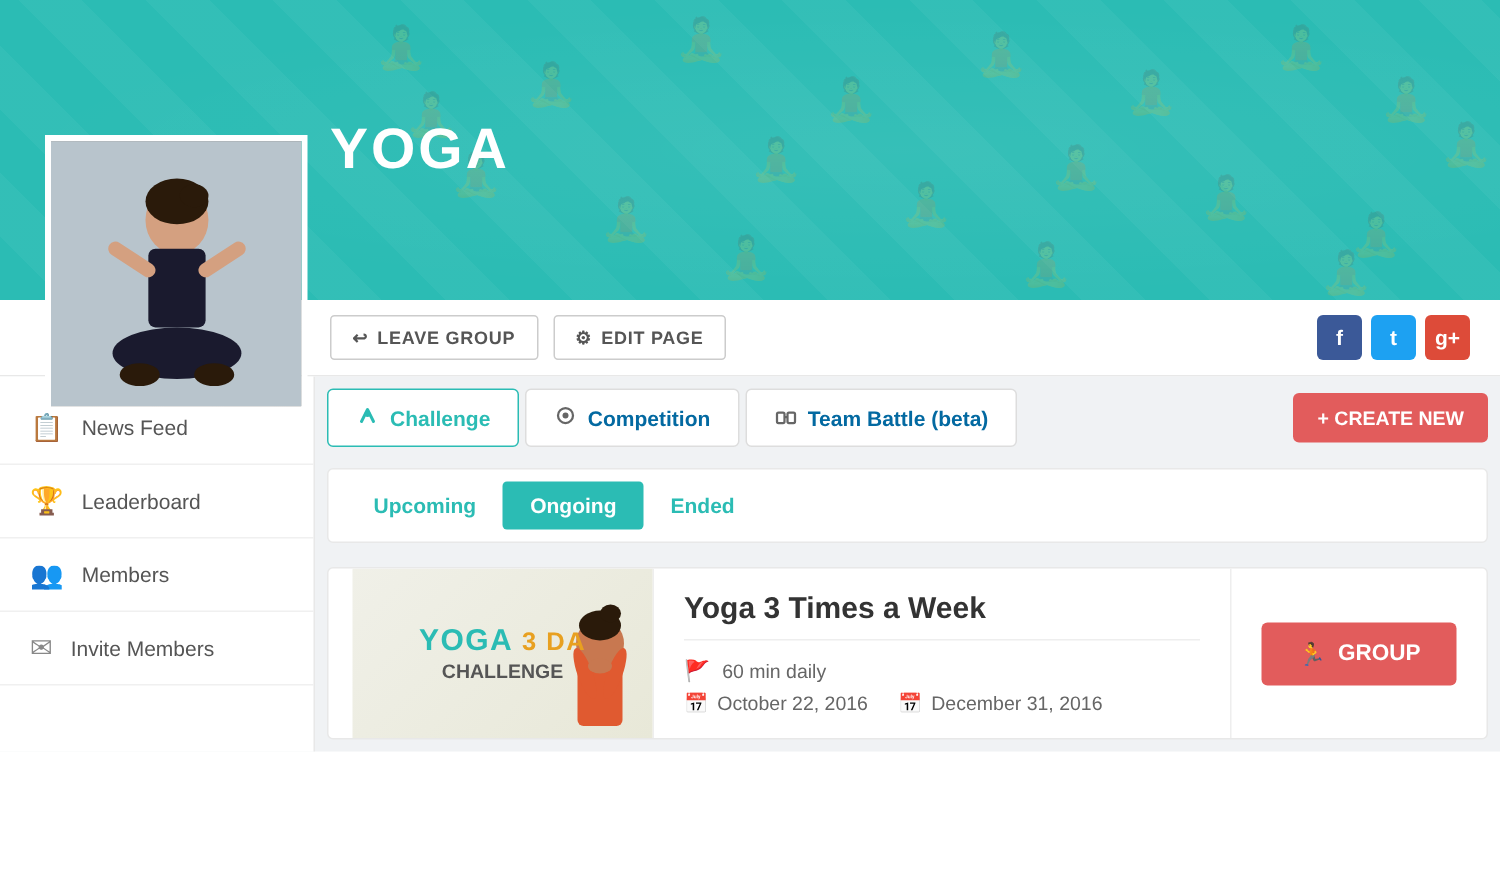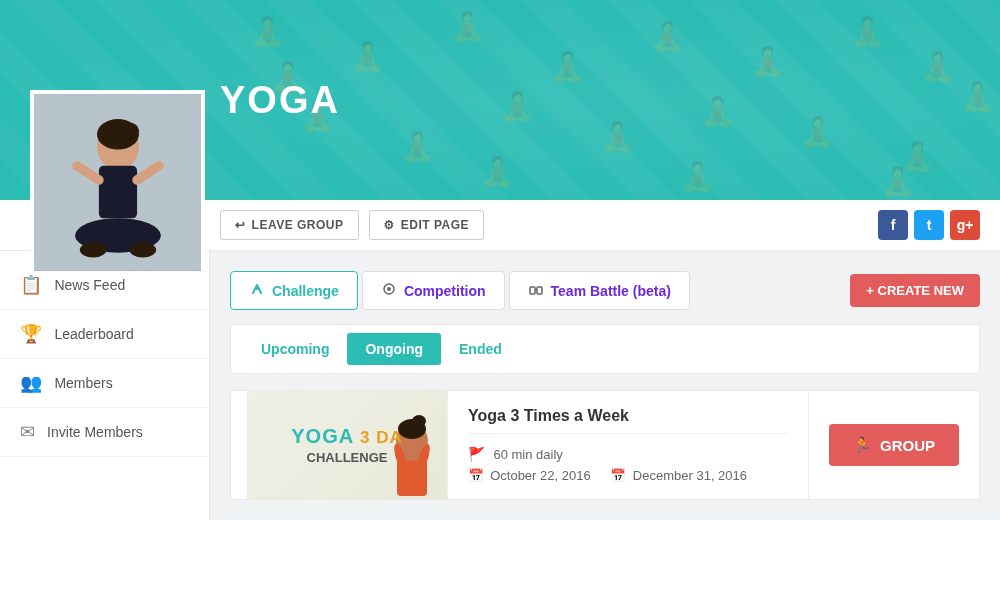--- a/index.html
+++ b/index.html
@@ -133,39 +133,39 @@
       cursor: pointer;
       border-bottom: 1px solid #f0f0f0;
     }
     .sidebar-item.active { color: #2bbcb4; font-weight: bold; }
     .sidebar-item .icon { font-size: 18px; color: #888; }
     .sidebar-item.active .icon { color: #2bbcb4; }
 
     
     .content-area {
       flex: 1;
-      padding: 20px;
+      padding: 8px;
     }
 
     
     .tabs-row {
       display: flex;
       align-items: center;
       justify-content: space-between;
       margin-bottom: 14px;
     }
     .tabs { display: flex; gap: 4px; }
     .tab {
       display: flex;
       align-items: center;
       gap: 7px;
       padding: 9px 18px;
       border: 1.5px solid #ddd;
       background: #fff;
-      color: #6d28d9;
+      color: #0369a1;
       font-size: 14px;
       font-weight: 600;
       cursor: pointer;
       border-radius: 4px;
     }
     .tab.active {
       border-color: #2bbcb4;
       color: #2bbcb4;
     }
 
@@ -235,21 +235,21 @@
       text-align: center;
       margin-top: 2px;
     }
 
     .contest-info {
       flex: 1;
       padding: 16px 20px;
       border-left: 1px solid #eee;
     }
     .contest-title {
-      font-size: 16px;
+      font-size: 20px;
       font-weight: bold;
       color: #333;
       margin-bottom: 8px;
     }
     .contest-divider {
       height: 1px;
       background: #eee;
       margin-bottom: 12px;
     }
     .contest-meta {

